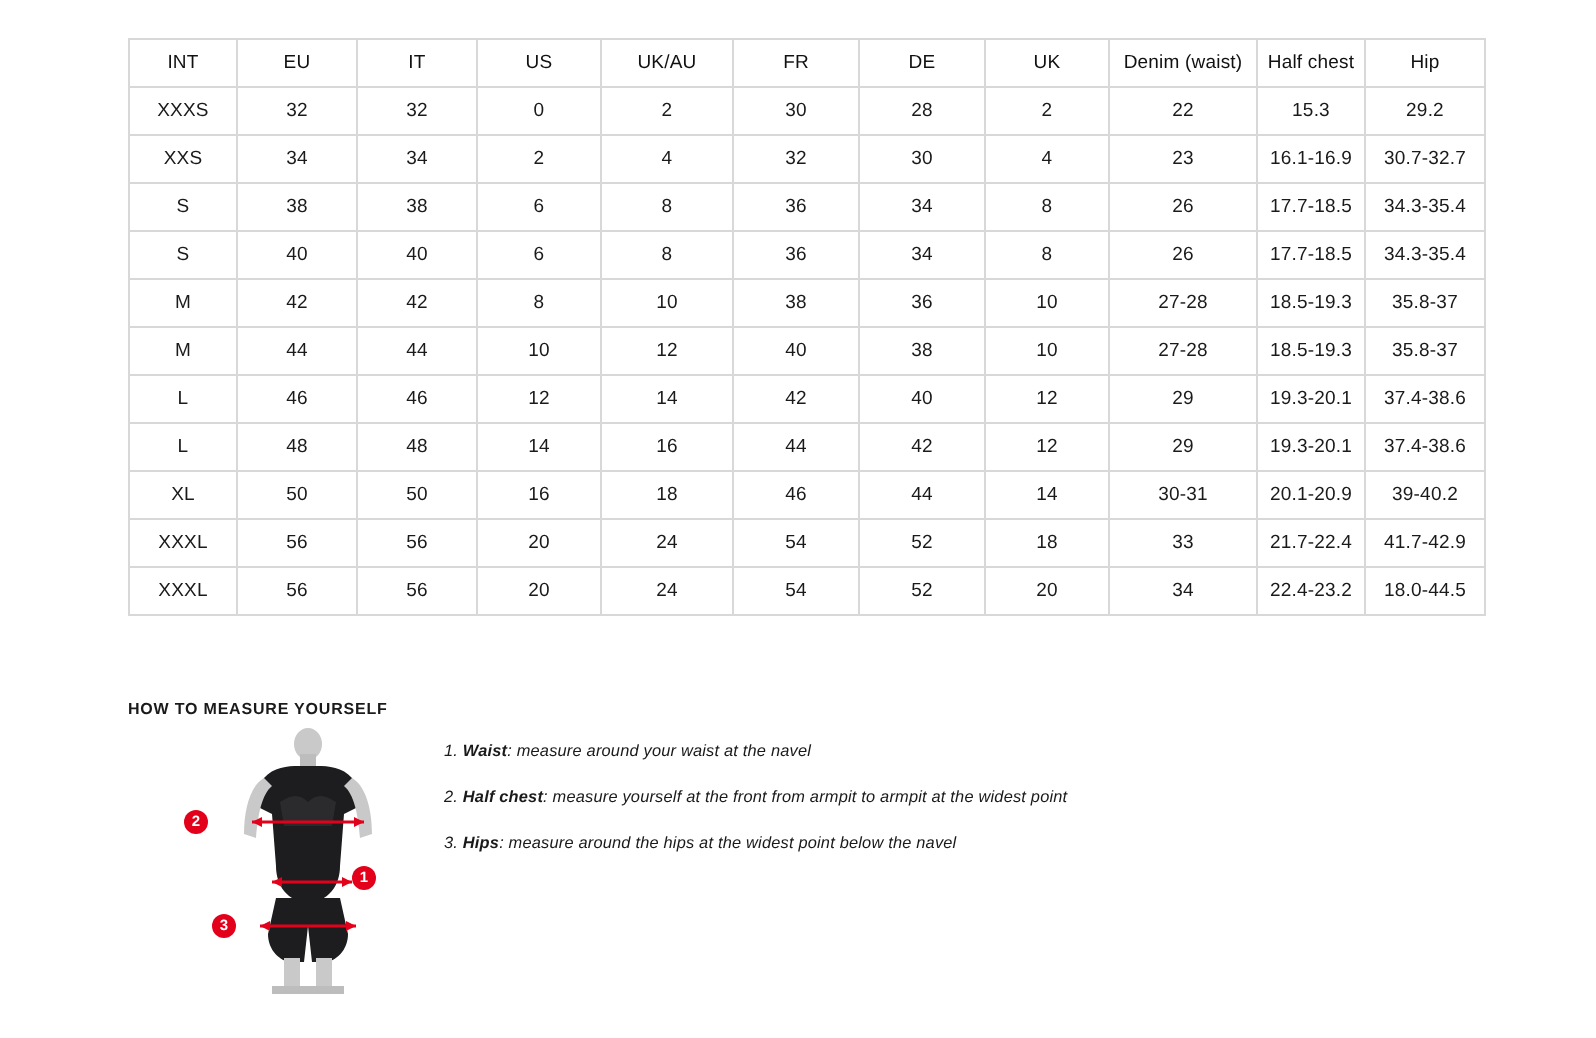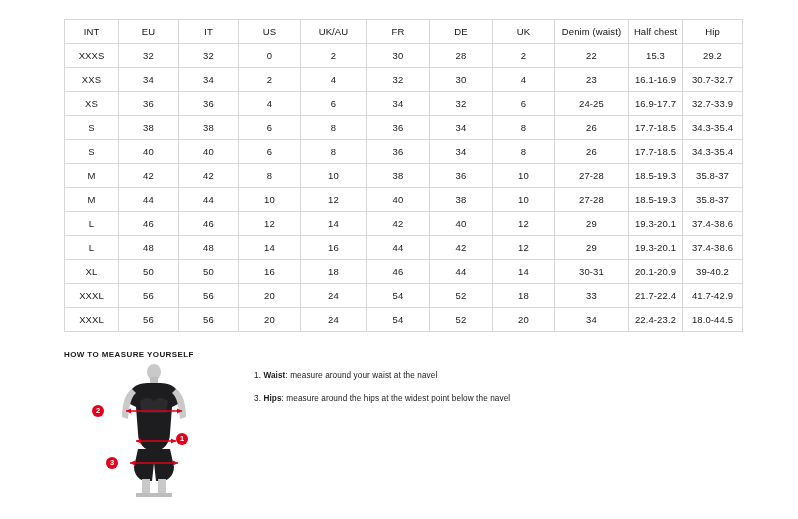--- a/index.html
+++ b/index.html
@@ -81,22 +81,22 @@
     align-items: flex-start;
   }
   .figure-box {
     position: relative;
     width: 130px;
     height: 135px;
     margin-left: 28px;
     margin-top: 4px;
   }
   .instructions {
-    margin-left: 32px;
     margin-top: 12px;
+    font-style: italic;
   }
   .instructions p {
     margin: 0 0 14px 0;
     font-size: 8.2px;
     color: #1a1a1a;
     letter-spacing: 0.1px;
   }
   .instructions p b {
     font-weight: bold;
   }
@@ -178,33 +178,20 @@
           <td>2</td>
           <td>4</td>
           <td>32</td>
           <td>30</td>
           <td>4</td>
           <td>23</td>
           <td>16.1-16.9</td>
           <td>30.7-32.7</td>
         </tr>
         <tr>
-          <td>XS</td>
-          <td>36</td>
-          <td>36</td>
-          <td>4</td>
-          <td>6</td>
-          <td>34</td>
-          <td>32</td>
-          <td>6</td>
-          <td>24-25</td>
-          <td>16.9-17.7</td>
-          <td>32.7-33.9</td>
-        </tr>
-        <tr>
           <td>S</td>
           <td>38</td>
           <td>38</td>
           <td>6</td>
           <td>8</td>
           <td>36</td>
           <td>34</td>
           <td>8</td>
           <td>26</td>
           <td>17.7-18.5</td>
@@ -360,20 +347,24 @@
         <div class="bullet b2">2</div>
         <div class="bullet b3">3</div>
       </div>
 
       <div class="instructions">
         <p>
           <span>1.</span>
           <b>Waist</b><span>: measure around your waist at the navel</span>
         </p>
         <p>
+          <span>2.</span>
+          <b>Half chest</b><span>: measure yourself at the front from armpit to armpit at the widest point</span>
+        </p>
+        <p>
           <span>3.</span>
           <b>Hips</b><span>: measure around the hips at the widest point below the navel</span>
         </p>
       </div>
 
     </div>
   </div>
 
 </div>
 

